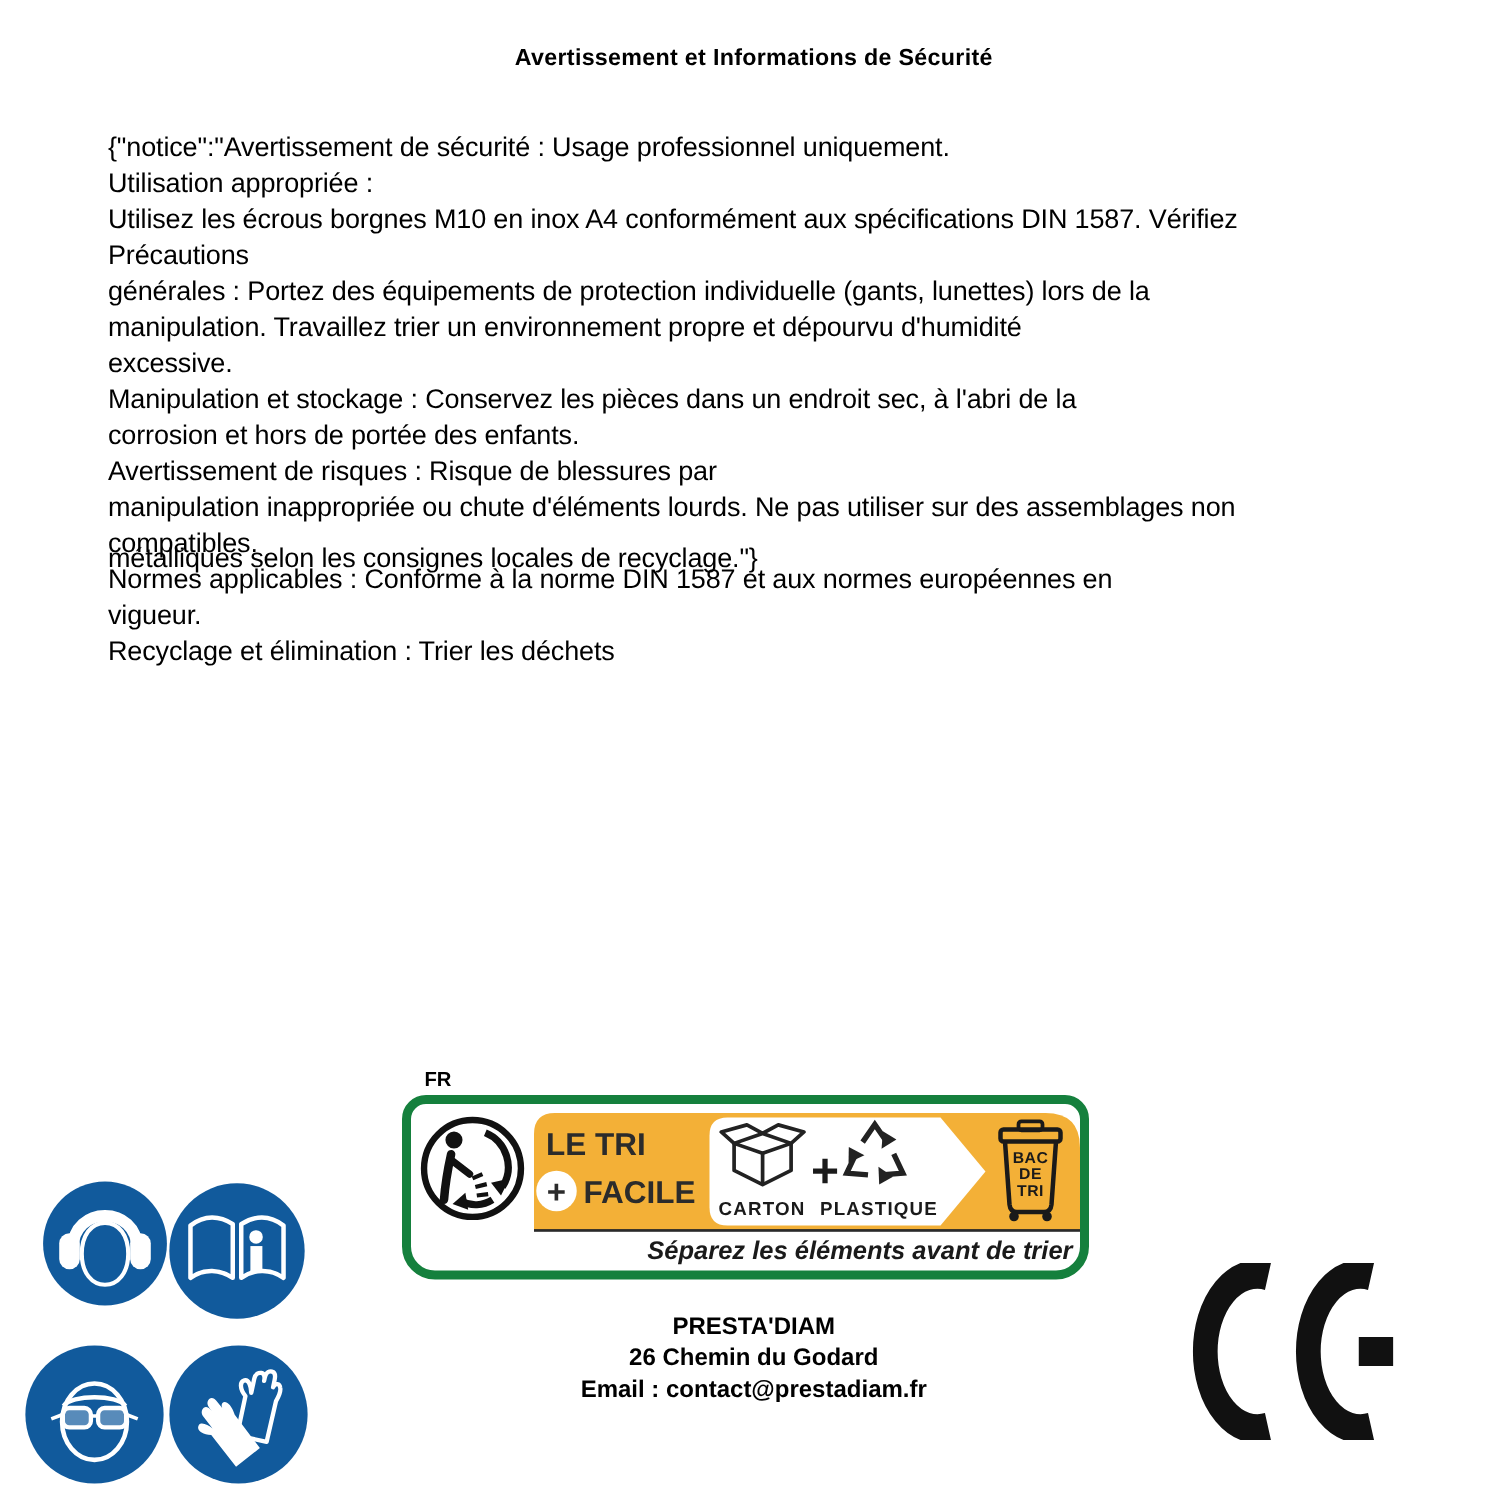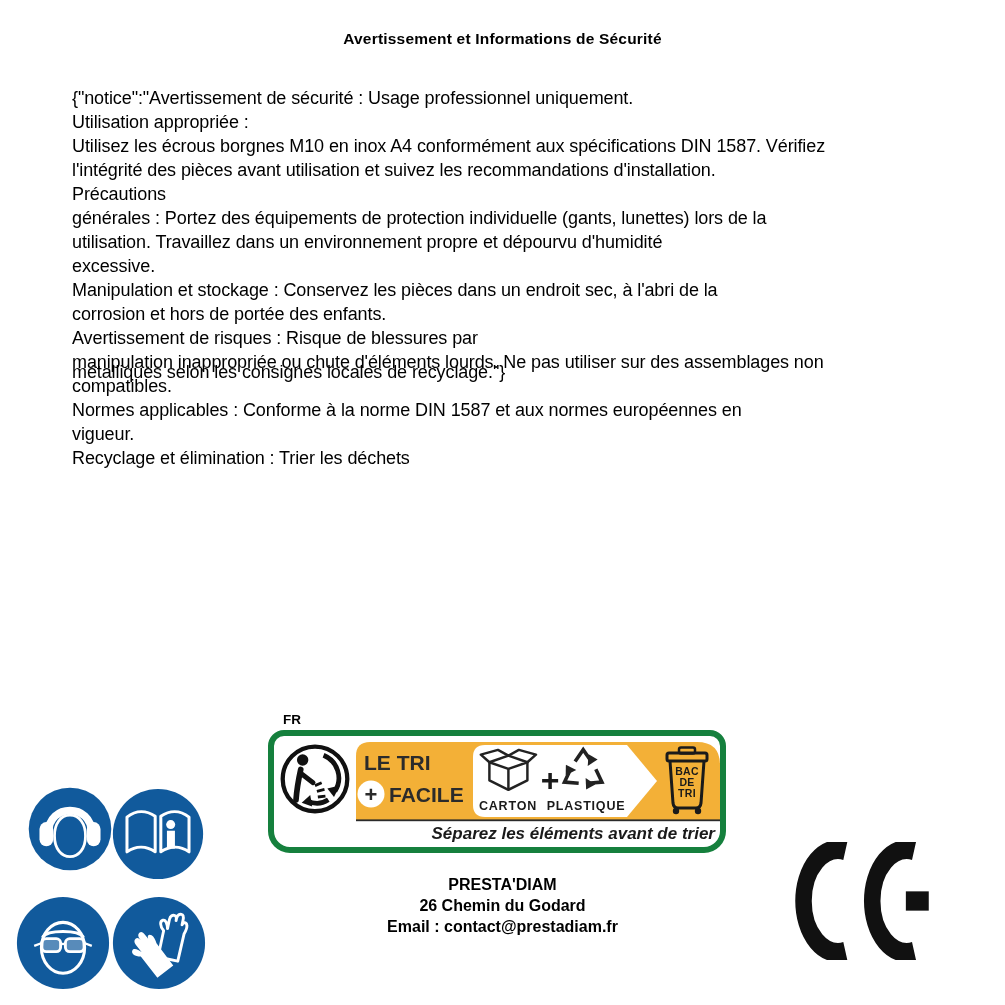--- a/index.html
+++ b/index.html
@@ -47,24 +47,23 @@
 </style>
 </head>
 <body>
 
 <div id="title" class="abs">Avertissement et Informations de Sécurité</div>
 
 <div id="body-text" class="abs">
   <div class="bline">{"notice":"Avertissement de sécurité : Usage professionnel uniquement.</div>
   <div class="bline">Utilisation appropriée :</div>
   <div class="bline">Utilisez les écrous borgnes M10 en inox A4 conformément aux spécifications DIN 1587. Vérifiez</div>
-  <div class="bline">l'intégrité des pièces avant utilisation et suivez les recommandations d'installation.</div>
   <div class="bline">Précautions</div>
   <div class="bline">générales : Portez des équipements de protection individuelle (gants, lunettes) lors de la</div>
-  <div class="bline">utilisation. Travaillez dans un environnement propre et dépourvu d'humidité</div>
+  <div class="bline">manipulation. Travaillez trier un environnement propre et dépourvu d'humidité</div>
   <div class="bline">excessive.</div>
   <div class="bline">Manipulation et stockage : Conservez les pièces dans un endroit sec, à l'abri de la</div>
   <div class="bline">corrosion et hors de portée des enfants.</div>
   <div class="bline">Avertissement de risques : Risque de blessures par</div>
   <div class="bline">manipulation inappropriée ou chute d'éléments lourds. Ne pas utiliser sur des assemblages non</div>
   <div class="bline">compatibles.</div>
   <div class="bline">Normes applicables : Conforme à la norme DIN 1587 et aux normes européennes en</div>
   <div class="bline">vigueur.</div>
   <div class="bline">Recyclage et élimination : Trier les déchets</div>
   <div id="overlap-line">métalliques selon les consignes locales de recyclage."}</div>

